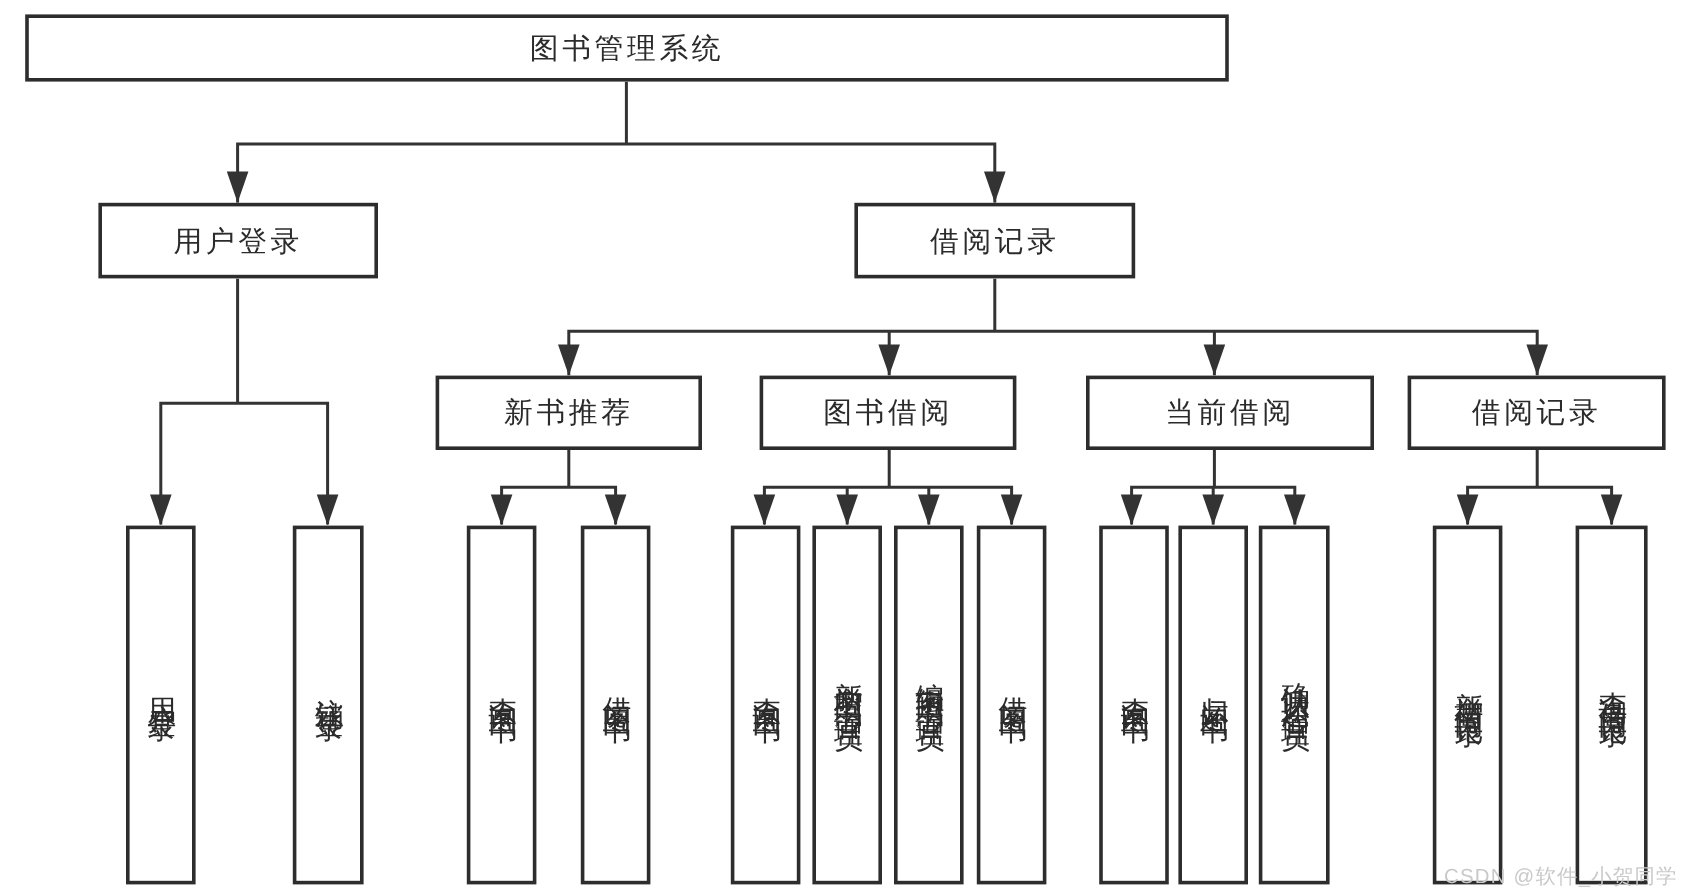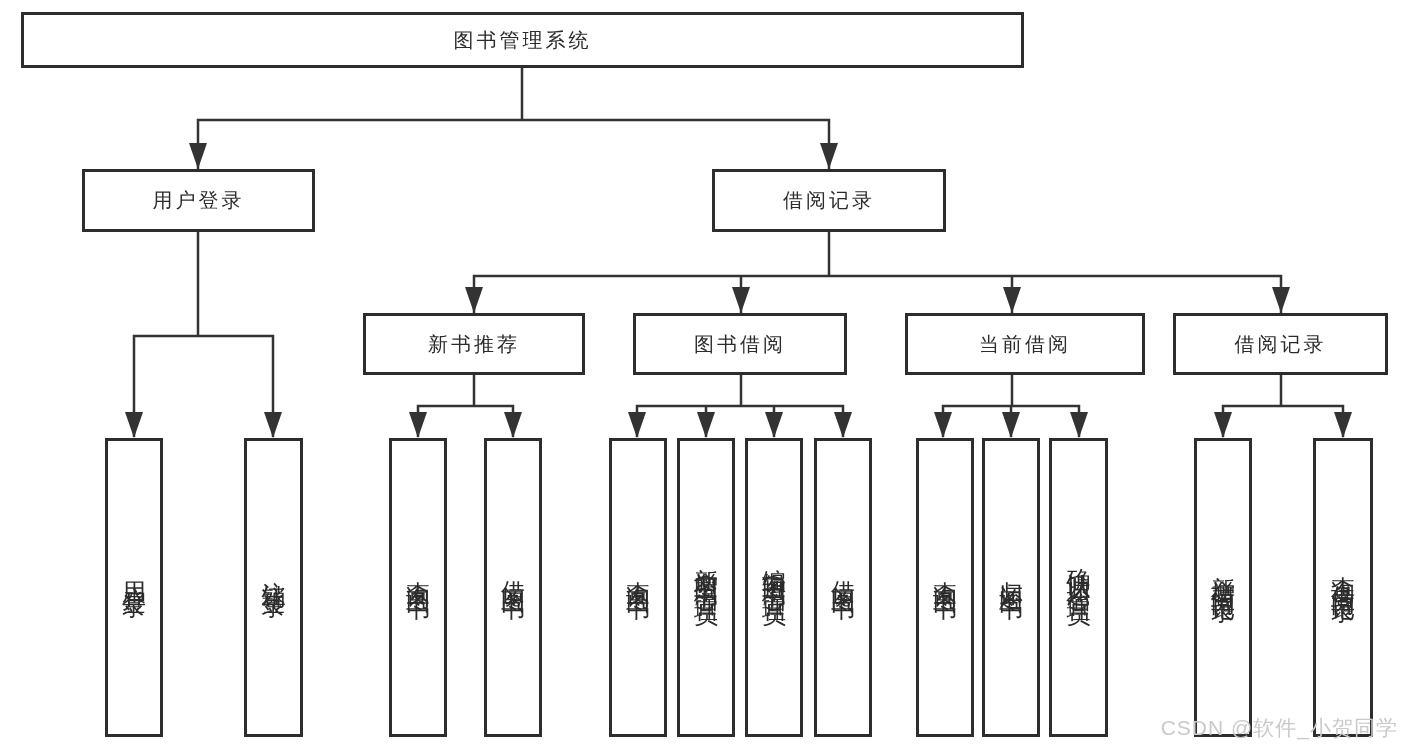--- a/index.html
+++ b/index.html
@@ -10,31 +10,31 @@
   }
   .connectors{position:absolute;left:0;top:0;}
   .ln{stroke:var(--line,#333);stroke-width:2.5;fill:none;}
   .ah{fill:var(--line,#333);}
   .box{
     position:absolute;box-sizing:border-box;background:#fff;
     border:3px solid var(--border,#2d2d2d);
     display:flex;align-items:center;justify-content:center;
   }
   .lbl{
-    color:var(--text,#2b2b2b);font-size:20px;letter-spacing:3px;
+    color:var(--text,#2b2b2b);font-size:24px;letter-spacing:3px;
     white-space:nowrap;
   }
   .v .lbl{
     writing-mode:vertical-rl;text-orientation:mixed;
     font-size:24px;letter-spacing:5px;line-height:1;
     transform:translateY(-16px);
   }
   .watermark{
     position:absolute;right:7px;bottom:5px;
-    color:var(--wm,#c9c9c9);font-size:21px;letter-spacing:1px;
+    color:var(--wm,#c9c9c9);font-size:17px;letter-spacing:1px;
     white-space:nowrap;
   }
 </style>
 </head>
 <body>
 
 <div class="canvas" style="--bg: #ffffff; --line: #333333; --border: #2d2d2d; --text: #2b2b2b; --wm: #c9c9c9;">
 
   <svg class="connectors" width="1405" height="747" viewBox="0 0 1405 747">
     <path class="ln" d="

